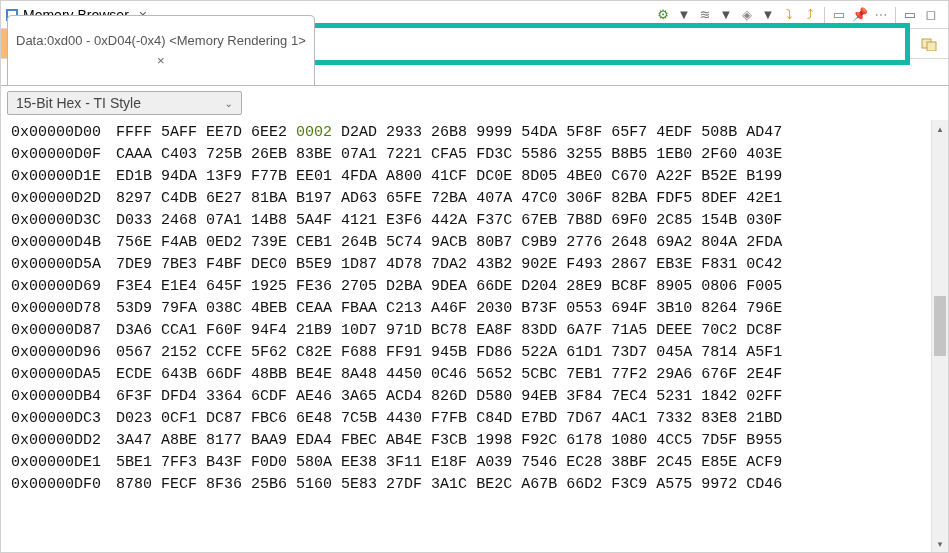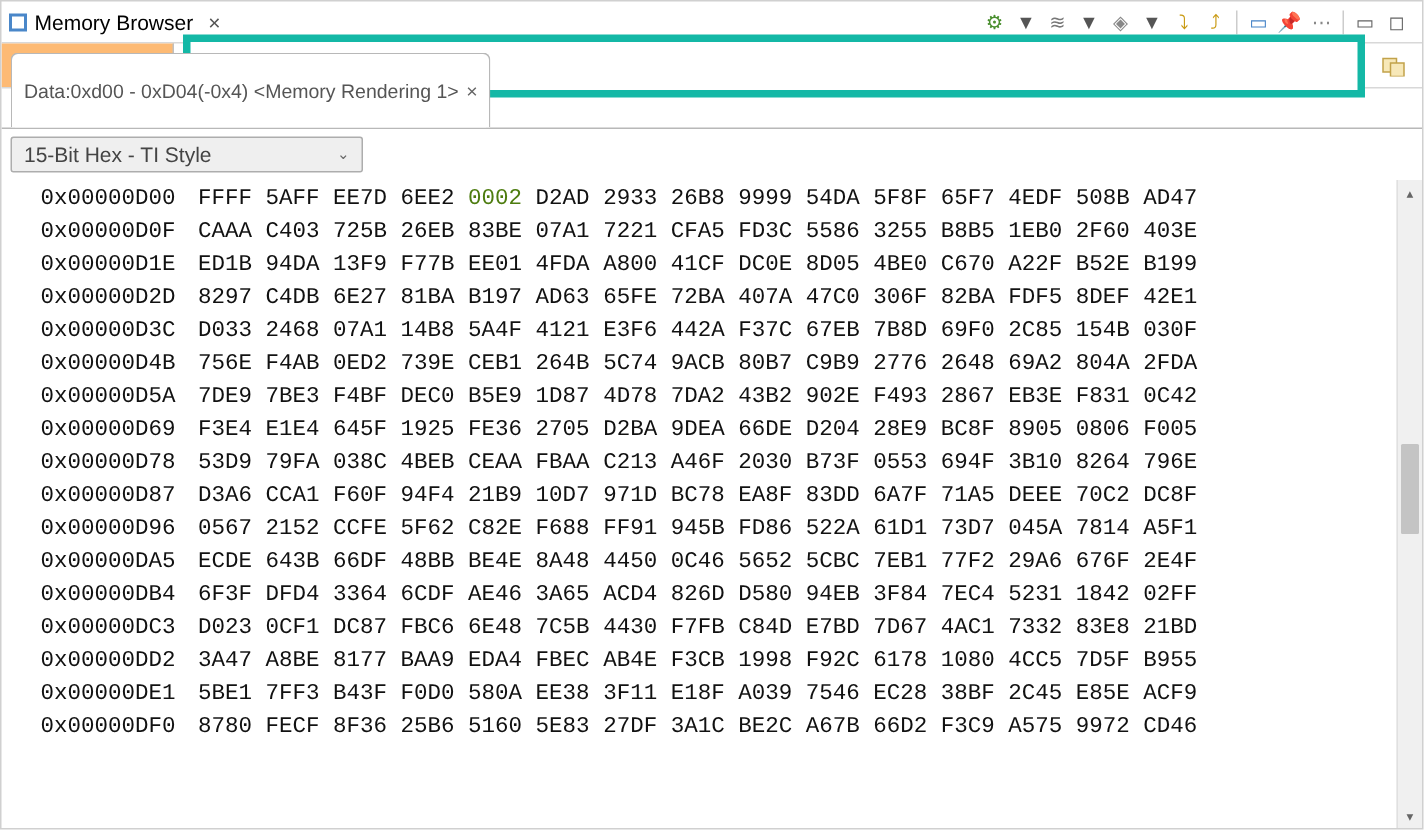--- a/index.html
+++ b/index.html
@@ -97,20 +97,21 @@
       display: flex;
       align-items: center;
       padding: 17px 8px;
       border: 1px solid #b8b8b8;
       border-bottom: none;
       border-radius: 5px 5px 0 0;
       background: #fff;
       font-size: 13px;
       color: #555;
       gap: 5px;
+      flex-direction: column;
     }
     .content-wrap {
       border-top: 1px solid #b8b8b8;
       height: calc(100% - 28px - 30px - 26px);
       display: flex;
       flex-direction: column;
     }
     .format-dropdown-wrap {
       padding: 5px 6px;
     }
@@ -134,21 +135,20 @@
     }
     .hex-content {
       flex: 1;
       padding: 2px 10px;
       font-family: "Courier New", monospace;
       font-size: 15px;
       line-height: 22px;
       white-space: pre;
       color: #111;
       overflow: hidden;
-      margin-left: 16px;
     }
     .hex-row { display: flex; }
     .addr-cell { width: 105px; }
     .hex-bytes { display: flex; gap: 0; }
     .hex-word { margin-right: 9px; }
     .highlight { color: #4d7c0f; }
     .fake-scrollbar {
       width: 17px;
       background: #f0f0f0;
       display: flex;

